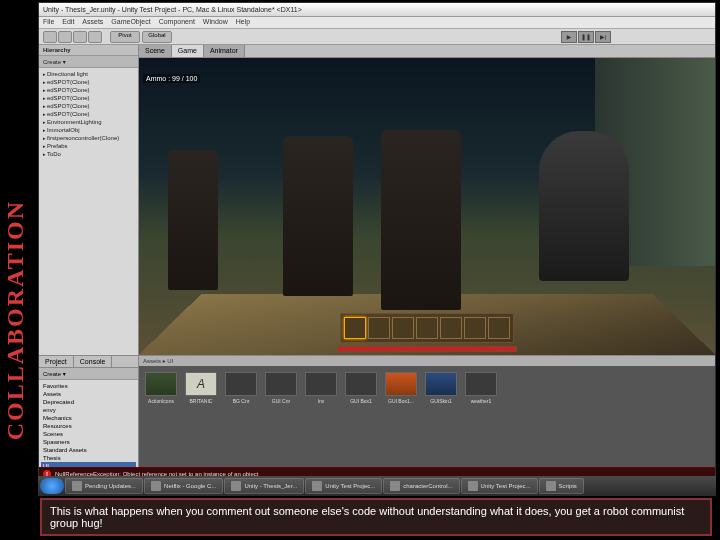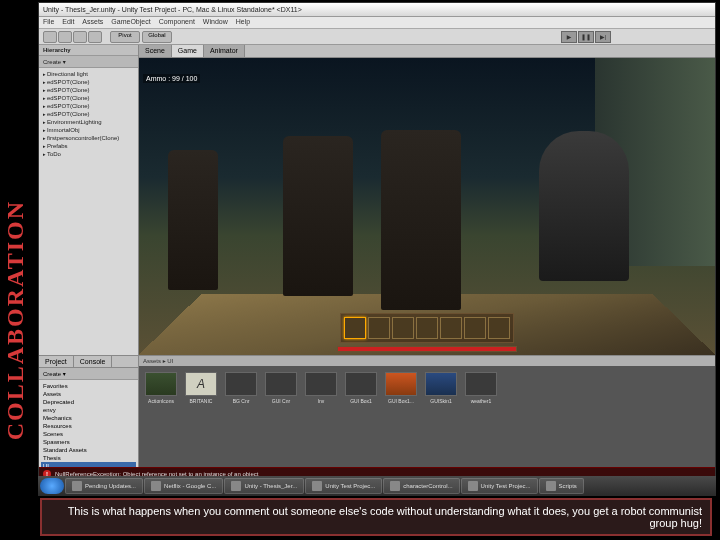--- a/index.html
+++ b/index.html
@@ -71,21 +71,21 @@
 .tree-item.sel { background: #3a6aaa; color: #fff; }
 
 .error-bar { height: 12px; background: #3a0a0a; border-top: 1px solid #660000; display: flex; align-items: center; padding: 0 4px; gap: 4px; font-size: 6px; color: #ddd; }
 .error-icon { width: 8px; height: 8px; background: #cc2020; border-radius: 50%; color: #fff; display: flex; align-items: center; justify-content: center; font-size: 6px; font-weight: bold; }
 
 .taskbar { position: absolute; left: 38px; bottom: 44px; width: 678px; height: 20px; background: linear-gradient(to bottom, #4a4a4a, #2a2a2a); display: flex; align-items: center; padding: 0 2px; gap: 1px; }
 .start-orb { width: 24px; height: 16px; background: radial-gradient(circle, #5aaaff, #1a5aaa); border-radius: 8px; }
 .task-item { height: 16px; padding: 0 6px; background: rgba(255,255,255,0.1); border: 1px solid rgba(255,255,255,0.15); border-radius: 2px; font-size: 6px; color: #ddd; display: flex; align-items: center; gap: 3px; white-space: nowrap; overflow: hidden; max-width: 80px; }
 .task-icon { width: 10px; height: 10px; background: #888; border-radius: 1px; }
 
-.caption-box { position: absolute; left: 40px; bottom: 4px; width: 672px; height: 38px; background: rgba(50,30,30,0.85); border: 2px solid #8a3030; padding: 16px 8px; font-size: 11px; color: #fff; display: flex; align-items: center; text-align: right; }
+.caption-box { position: absolute; left: 40px; bottom: 4px; width: 672px; height: 38px; background: rgba(50,30,30,0.85); border: 2px solid #8a3030; padding: 16px 8px; font-size: 11px; color: #fff; display: flex; align-items: center; }
 </style>
 </head>
 <body>
 
 <div class="slide">
   <div class="sidebar-label">COLLABORATION</div>
 
   <div class="unity-window">
     <div class="titlebar">
       <span>Unity - Thesis_Jer.unity - Unity Test Project - PC, Mac &amp; Linux Standalone* &lt;DX11&gt;</span>

